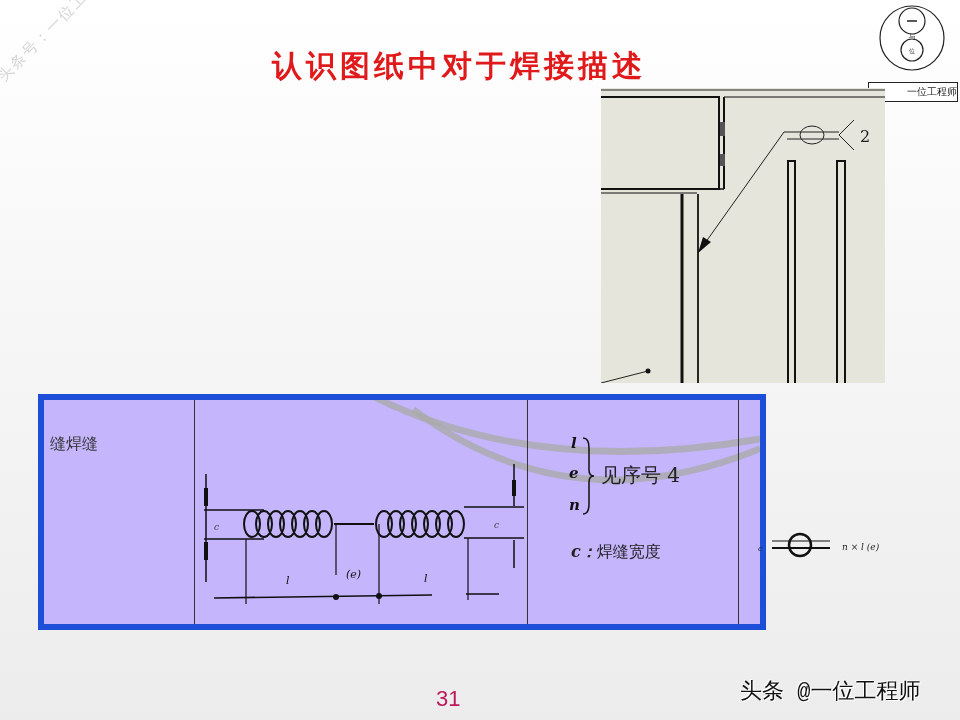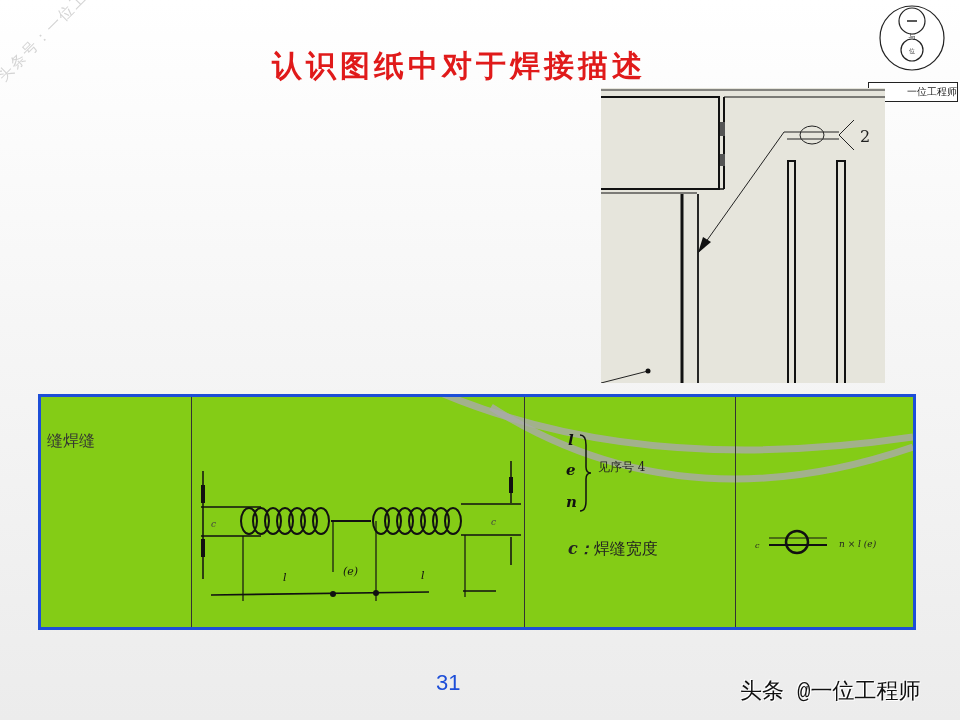--- a/index.html
+++ b/index.html
@@ -24,34 +24,34 @@
   .logo-text {
     position:absolute; left:868px; top:82px; width:88px; height:18px;
     border:1px solid #222; background:#fff; font-size:10px; text-align:right;
     line-height:18px; color:#222; font-family:"DejaVu Serif", serif;
   }
   .drawing {
     position:absolute; left:601px; top:88px; width:284px; height:295px;
     background:#e6e5dc; overflow:hidden;
   }
   .table-wrap {
-    position:absolute; left:38px; top:394px; width:878px; height:236px;
-    border:3px solid #1d4ed8; box-sizing:border-box; background:#84cc16;
+    position:absolute; left:38px; top:394px; width:728px; height:236px;
+    border:6px solid #1d4ed8; box-sizing:border-box; background:#c4b5fd;
   }
   .cell { position:absolute; top:0; bottom:0; border-right:1px solid #333; }
   .c1 { left:0; width:150px; }
   .c2 { left:150px; width:333px; }
   .c3 { left:483px; width:211px; }
   .c4 { left:694px; right:0; border-right:none; }
   .cell-label { position:absolute; left:6px; top:34px; font-size:16px; color:#333; font-family:"DejaVu Serif", serif; }
   .arcs { position:absolute; left:0; top:0; width:100%; height:100%; pointer-events:none; }
   .var { position:absolute; font-family:"DejaVu Serif", serif; font-style:italic; font-weight:bold; font-size:15px; color:#111; }
-  .see-ref { position:absolute; left:74px; top:62px; font-size:12px; color:#222; font-family:"DejaVu Serif", serif; }
+  .see-ref { position:absolute; left:74px; top:62px; font-size:20px; color:#222; font-family:"DejaVu Serif", serif; }
   .c-label { position:absolute; left:44px; top:142px; font-size:16px; color:#222; font-family:"DejaVu Serif", serif; }
-  .page-num { position:absolute; left:436px; top:670px; font-size:22px; color:#1d4ed8; font-family:"Liberation Sans", sans-serif; }
+  .page-num { position:absolute; left:436px; top:686px; font-size:22px; color:#be185d; font-family:"Liberation Sans", sans-serif; }
   .footer-brand { position:absolute; left:740px; top:676px; font-size:22px; color:#111; font-family:Liberation Mono, monospace; text-shadow:1px 1px 0 #fff, -1px -1px 0 #fff; }
 </style>
 </head>
 <body>
 
 <div class="watermark">头条号：一位工程师</div>
 
 <div class="title">认识图纸中对于焊接描述</div>
 
 <svg class="logo" viewBox="0 0 88 86">

